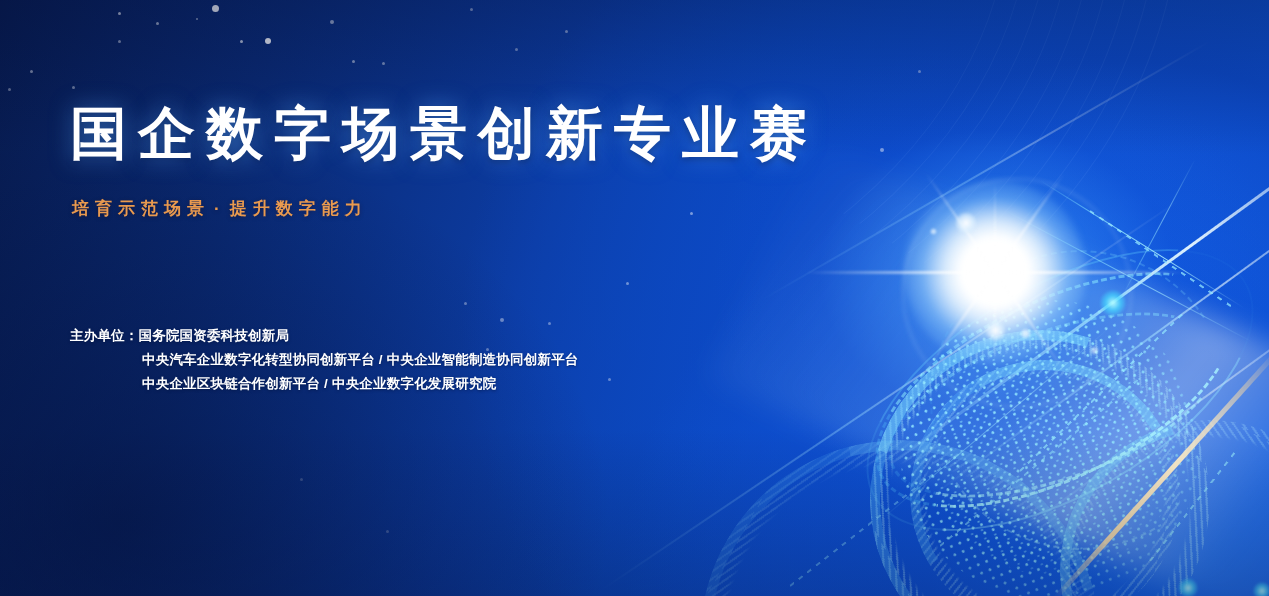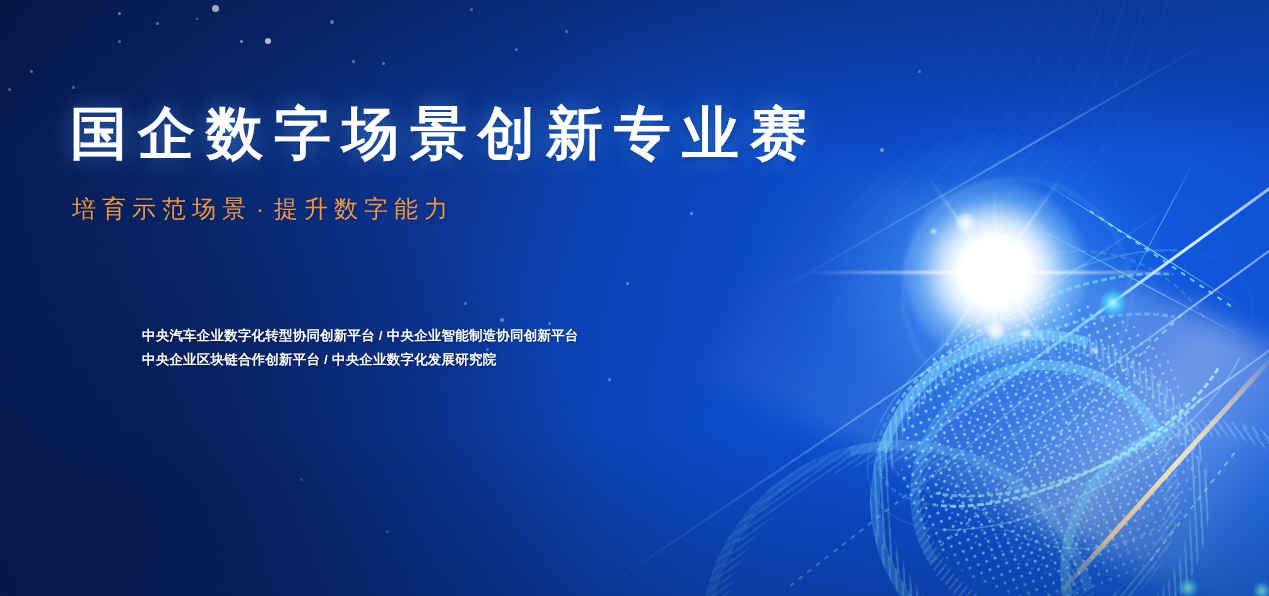--- a/index.html
+++ b/index.html
@@ -172,25 +172,25 @@
     line-height:62px;
     letter-spacing:11px;
     color:#ffffff;
     font-weight:700;
     text-shadow:0 0 22px rgba(90,170,255,.55), 0 2px 6px rgba(0,20,70,.55);
     white-space:nowrap;
   }
 
   .subtitle{
     position:absolute; left:72px; top:194px;
-    font-size:24px;
+    font-size:17px;
     line-height:30px;
     letter-spacing:6px;
     color:#e99a4f;
-    font-weight:400;
+    font-weight:700;
     white-space:nowrap;
     text-shadow:0 1px 4px rgba(40,10,0,.35);
   }
   .subtitle .sep{ color:#e99a4f; padding:0 4px; }
 
   .orgs{
     position:absolute; left:70px; top:324px;
     color:#ffffff;
     font-size:13.5px;
     line-height:24px;
@@ -307,18 +307,19 @@
 
   <div class="content">
 
     <div class="title">国企数字场景创新专业赛</div>
 
     <div class="subtitle">
       <span>培育示范场景</span><span class="sep">·</span><span>提升数字能力</span>
     </div>
 
     <div class="orgs">
+      <div>主办单位：国务院国资委科技创新局</div>
       <div class="indent">中央汽车企业数字化转型协同创新平台 / 中央企业智能制造协同创新平台</div>
       <div class="indent">中央企业区块链合作创新平台 / 中央企业数字化发展研究院</div>
     </div>
 
   </div>
 </div>
 
 </body></html>

